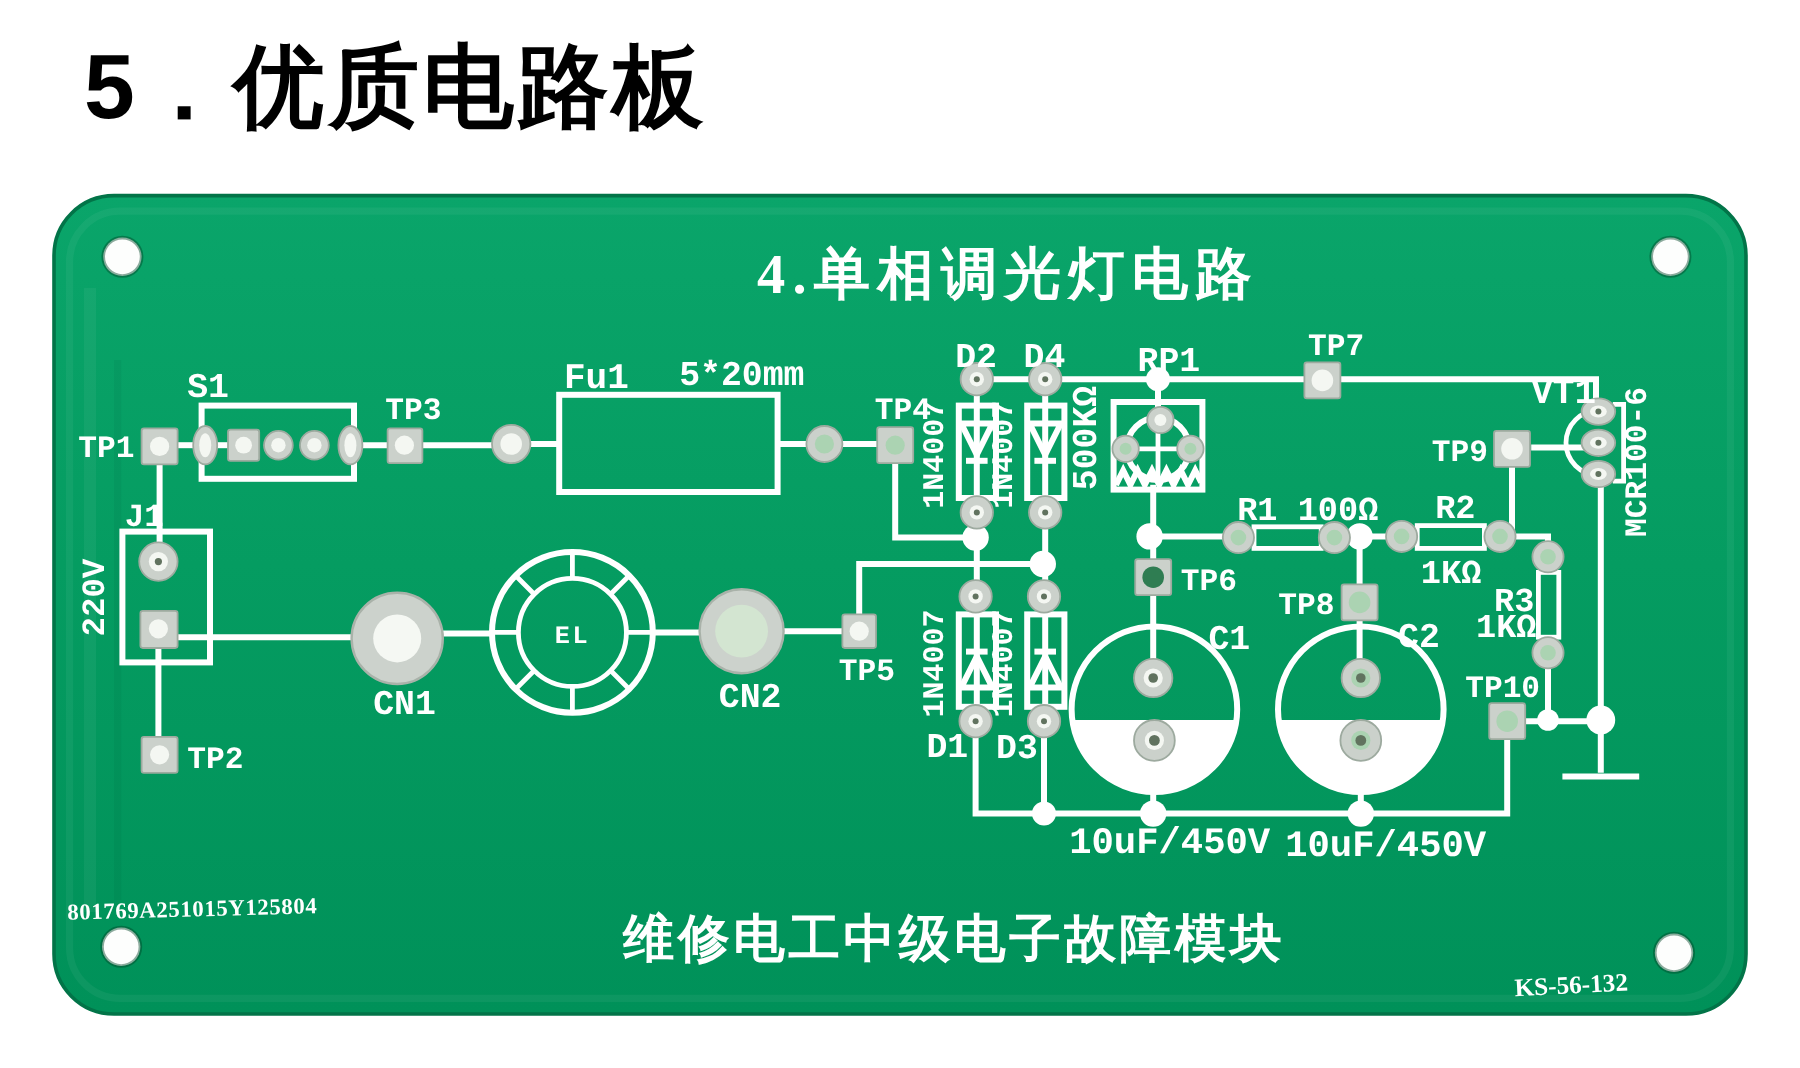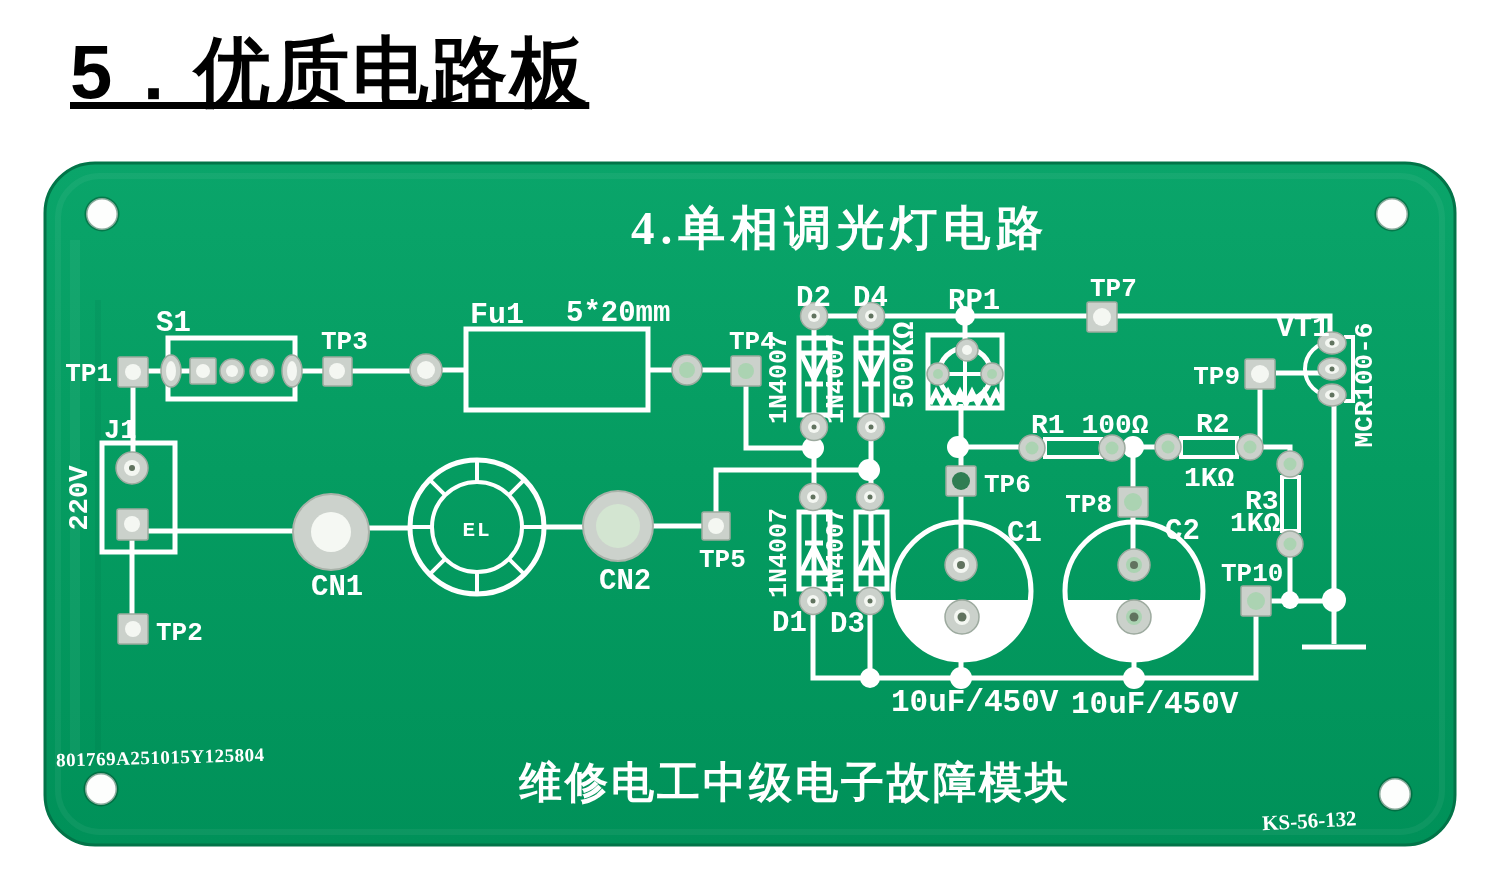--- a/index.html
+++ b/index.html
@@ -1,19 +1,19 @@
 <!DOCTYPE html>
 <html><head>
 <meta charset="utf-8">
 <style>
   html,body{margin:0;padding:0;background:#fff;}
   .stage{position:relative;width:1500px;height:890px;background:#fff;overflow:hidden;
          font-family:"Liberation Sans","DejaVu Sans",sans-serif;}
   .page-title{position:absolute;left:70px;top:22px;font-size:76px;font-weight:800;color:#000;
-              letter-spacing:3px;font-family:"Liberation Sans","DejaVu Sans",sans-serif;text-decoration:underline;}
+              letter-spacing:3px;font-family:"Liberation Sans","DejaVu Sans",sans-serif;}
   svg{position:absolute;left:0;top:0;}
   .trace{stroke:#fff;stroke-width:5;fill:none;stroke-linecap:butt;stroke-linejoin:miter;}
   .thin{stroke-width:3.5;}
   .outline{stroke:#fff;stroke-width:5;fill:none;}
   .out4{stroke:#fff;stroke-width:4;fill:none;}
   .dot{fill:#fff;}
   .pad{fill:#cbd1cb;stroke:#9daa9f;stroke-width:1.5;}
   .holeW{fill:#f4f7f2;}
   .holeG{fill:#abd3b2;}
   .holeDG{fill:#2f7d52;}

